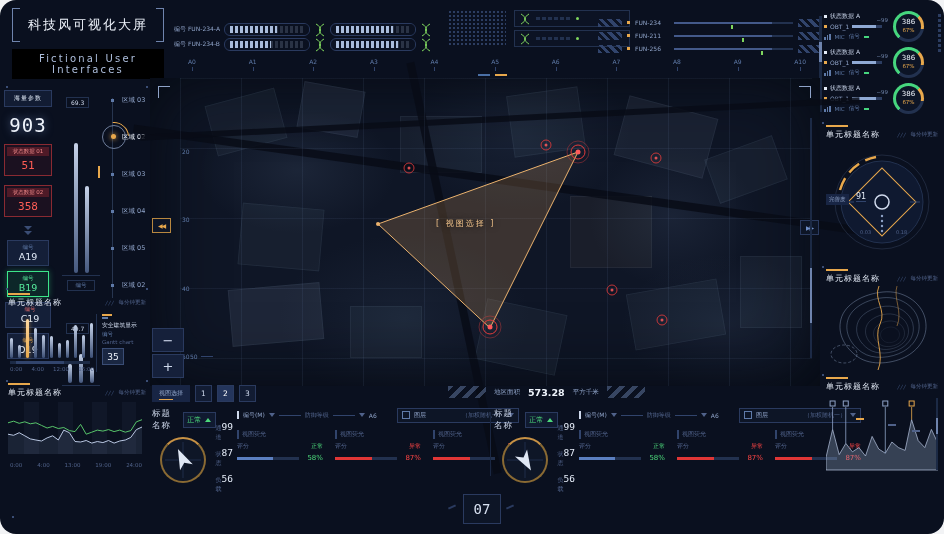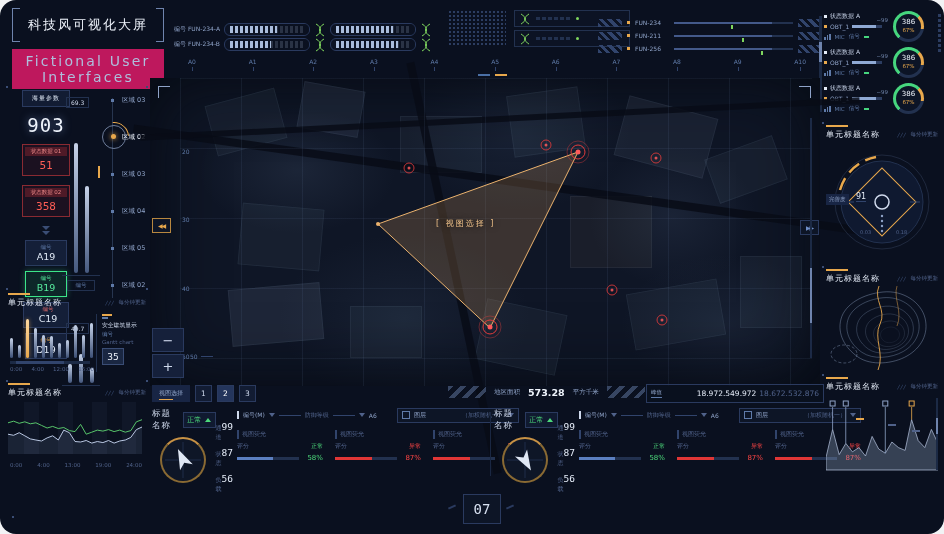--- a/index.html
+++ b/index.html
@@ -5,21 +5,21 @@
   html,body{margin:0;padding:0;background:#f2f3f5;}
   #app{position:relative;width:944px;height:534px;background:#0a101f;border-radius:16px;overflow:hidden;
        font-family:"DejaVu Sans","Liberation Sans",sans-serif;color:#d7e0f0;margin:0 auto;}
   .abs{position:absolute;}
   
   .title-box{position:absolute;left:12px;top:8px;width:152px;}
   .main-title{position:relative;font-size:13px;letter-spacing:2px;color:#eef3fb;padding:8px 12px;text-align:center;}
   .main-title::before,.main-title::after{content:'';position:absolute;top:0;bottom:0;width:7px;border:1px solid #6f84ad;}
   .main-title::before{left:0;border-right:none;}
   .main-title::after{right:0;border-left:none;}
-  .sub-title{margin-top:7px;background:#be185d;color:#aebfdd;font-size:14px;letter-spacing:2.2px;padding:4px 6px;text-align:center;}
+  .sub-title{margin-top:7px;background:#000000;color:#aebfdd;font-size:10px;letter-spacing:2.2px;padding:4px 6px;text-align:center;}
   
   .hg{position:absolute;left:172px;top:22px;width:272px;}
   .hg-row{display:flex;align-items:center;gap:4px;height:15px;}
   .hg-label{width:48px;font-size:6px;color:#8fa3c8;white-space:nowrap;overflow:hidden;display:flex;align-items:center;gap:2px;}
   .bullet{width:3px;height:3px;display:inline-block;}
   .seg{position:relative;width:84px;height:11px;border:1px solid #2a3a5f;border-radius:6px;overflow:hidden;background:#0c1324;}
   .seg i{position:absolute;inset:2px 5px;background:repeating-linear-gradient(90deg,#a9bcdc 0 3px,transparent 3px 5px);}
   .seg em{position:absolute;inset:0;background:linear-gradient(90deg,transparent 62%,rgba(10,16,31,.8) 62%);}
   .xlink{flex:0 0 auto;}
   .hdr-legend{position:absolute;left:306px;top:52px;display:flex;gap:5px;}
@@ -49,21 +49,21 @@
   .sp-peak{position:absolute;right:0;top:-6px;font-size:5.5px;color:#7388ae;}
   .sp-r3{display:flex;align-items:center;gap:4px;margin-top:3px;font-size:5.5px;color:#5f7aa8;}
   .eq{display:flex;align-items:flex-end;gap:1px;height:6px;}
   .eq i{width:1.5px;background:#5f7aa8;}
   .gauge{width:31px;height:31px;border-radius:50%;background:conic-gradient(from 220deg,#46d67e 0 52%,#e8a84c 52% 67%,#22314f 67% 100%);display:flex;align-items:center;justify-content:center;}
   .gauge-in{width:25px;height:25px;border-radius:50%;background:#0c1426;display:flex;flex-direction:column;align-items:center;justify-content:center;line-height:1.1;}
   .gauge-v{font-size:7px;color:#eef3fb;}
   .gauge-p{font-size:5.5px;color:#e8a84c;}
   .gdash{width:5px;height:2px;background:#46d67e;}
   
-  .pc{position:absolute;left:22px;top:90px;width:48px;}
+  .pc{position:absolute;left:4px;top:90px;width:48px;}
   .pc-head{border:1px solid #2a3a5f;background:#121c33;font-size:6px;color:#dfe8f5;text-align:center;padding:3px 0;letter-spacing:1px;}
   .pc-big{font-family:"DejaVu Sans Mono",monospace;font-size:19px;color:#eef3fb;text-align:center;margin:7px 0 8px;letter-spacing:1px;text-shadow:0 0 8px rgba(150,185,255,.55);}
   .alert{border:1px solid #8a2a32;background:rgba(120,25,35,.16);margin-bottom:9px;padding:2px;}
   .a-label{background:rgba(165,42,52,.38);font-size:5.5px;color:#f08a8a;text-align:center;padding:1px 0;white-space:nowrap;overflow:hidden;}
   .a-value{font-family:"DejaVu Sans Mono",monospace;font-size:11px;color:#ff5d55;text-align:center;padding:3px 0 1px;}
   .chev{width:0;height:0;border-left:4px solid transparent;border-right:4px solid transparent;border-top:4px solid #3a4d75;margin:1px auto;}
   .chip{width:40px;margin:5px auto 0;border:1px solid #2a3a5f;background:#141f38;text-align:center;padding:3px 0;}
   .chip-tag{font-size:5.5px;color:#5f7aa8;}
   .chip-val{font-size:9.5px;color:#dfe8f5;}
   .chip.active{border-color:#3ce58a;background:rgba(40,200,110,.13);box-shadow:0 0 6px rgba(60,229,138,.35);}
@@ -666,25 +666,20 @@
       <span class="vbtn">3</span>
     </div>
 
     <div class="infobar">
       <i class="hzb"></i>
       <span class="area-lb">地区面积</span>
       <span class="area-v">573.28</span>
       <span class="area-lb">平方千米</span>
       <i class="hzb"></i>
     </div>
-    <div class="peakbox">
-      <span class="peak-lb">峰值</span>
-      <span class="peak-v">18.972.549.972</span>
-      <span class="peak-v2">18.672.532.876</span>
-    </div>
   </div>
 
   <div class="ctrl l">
     <div class="c1">
       <div class="c1-top">
         <span class="c-title">标题名称</span>
         <span class="status-dd">
             <b>正常</b>
             <i class="up"></i>
           </span>

